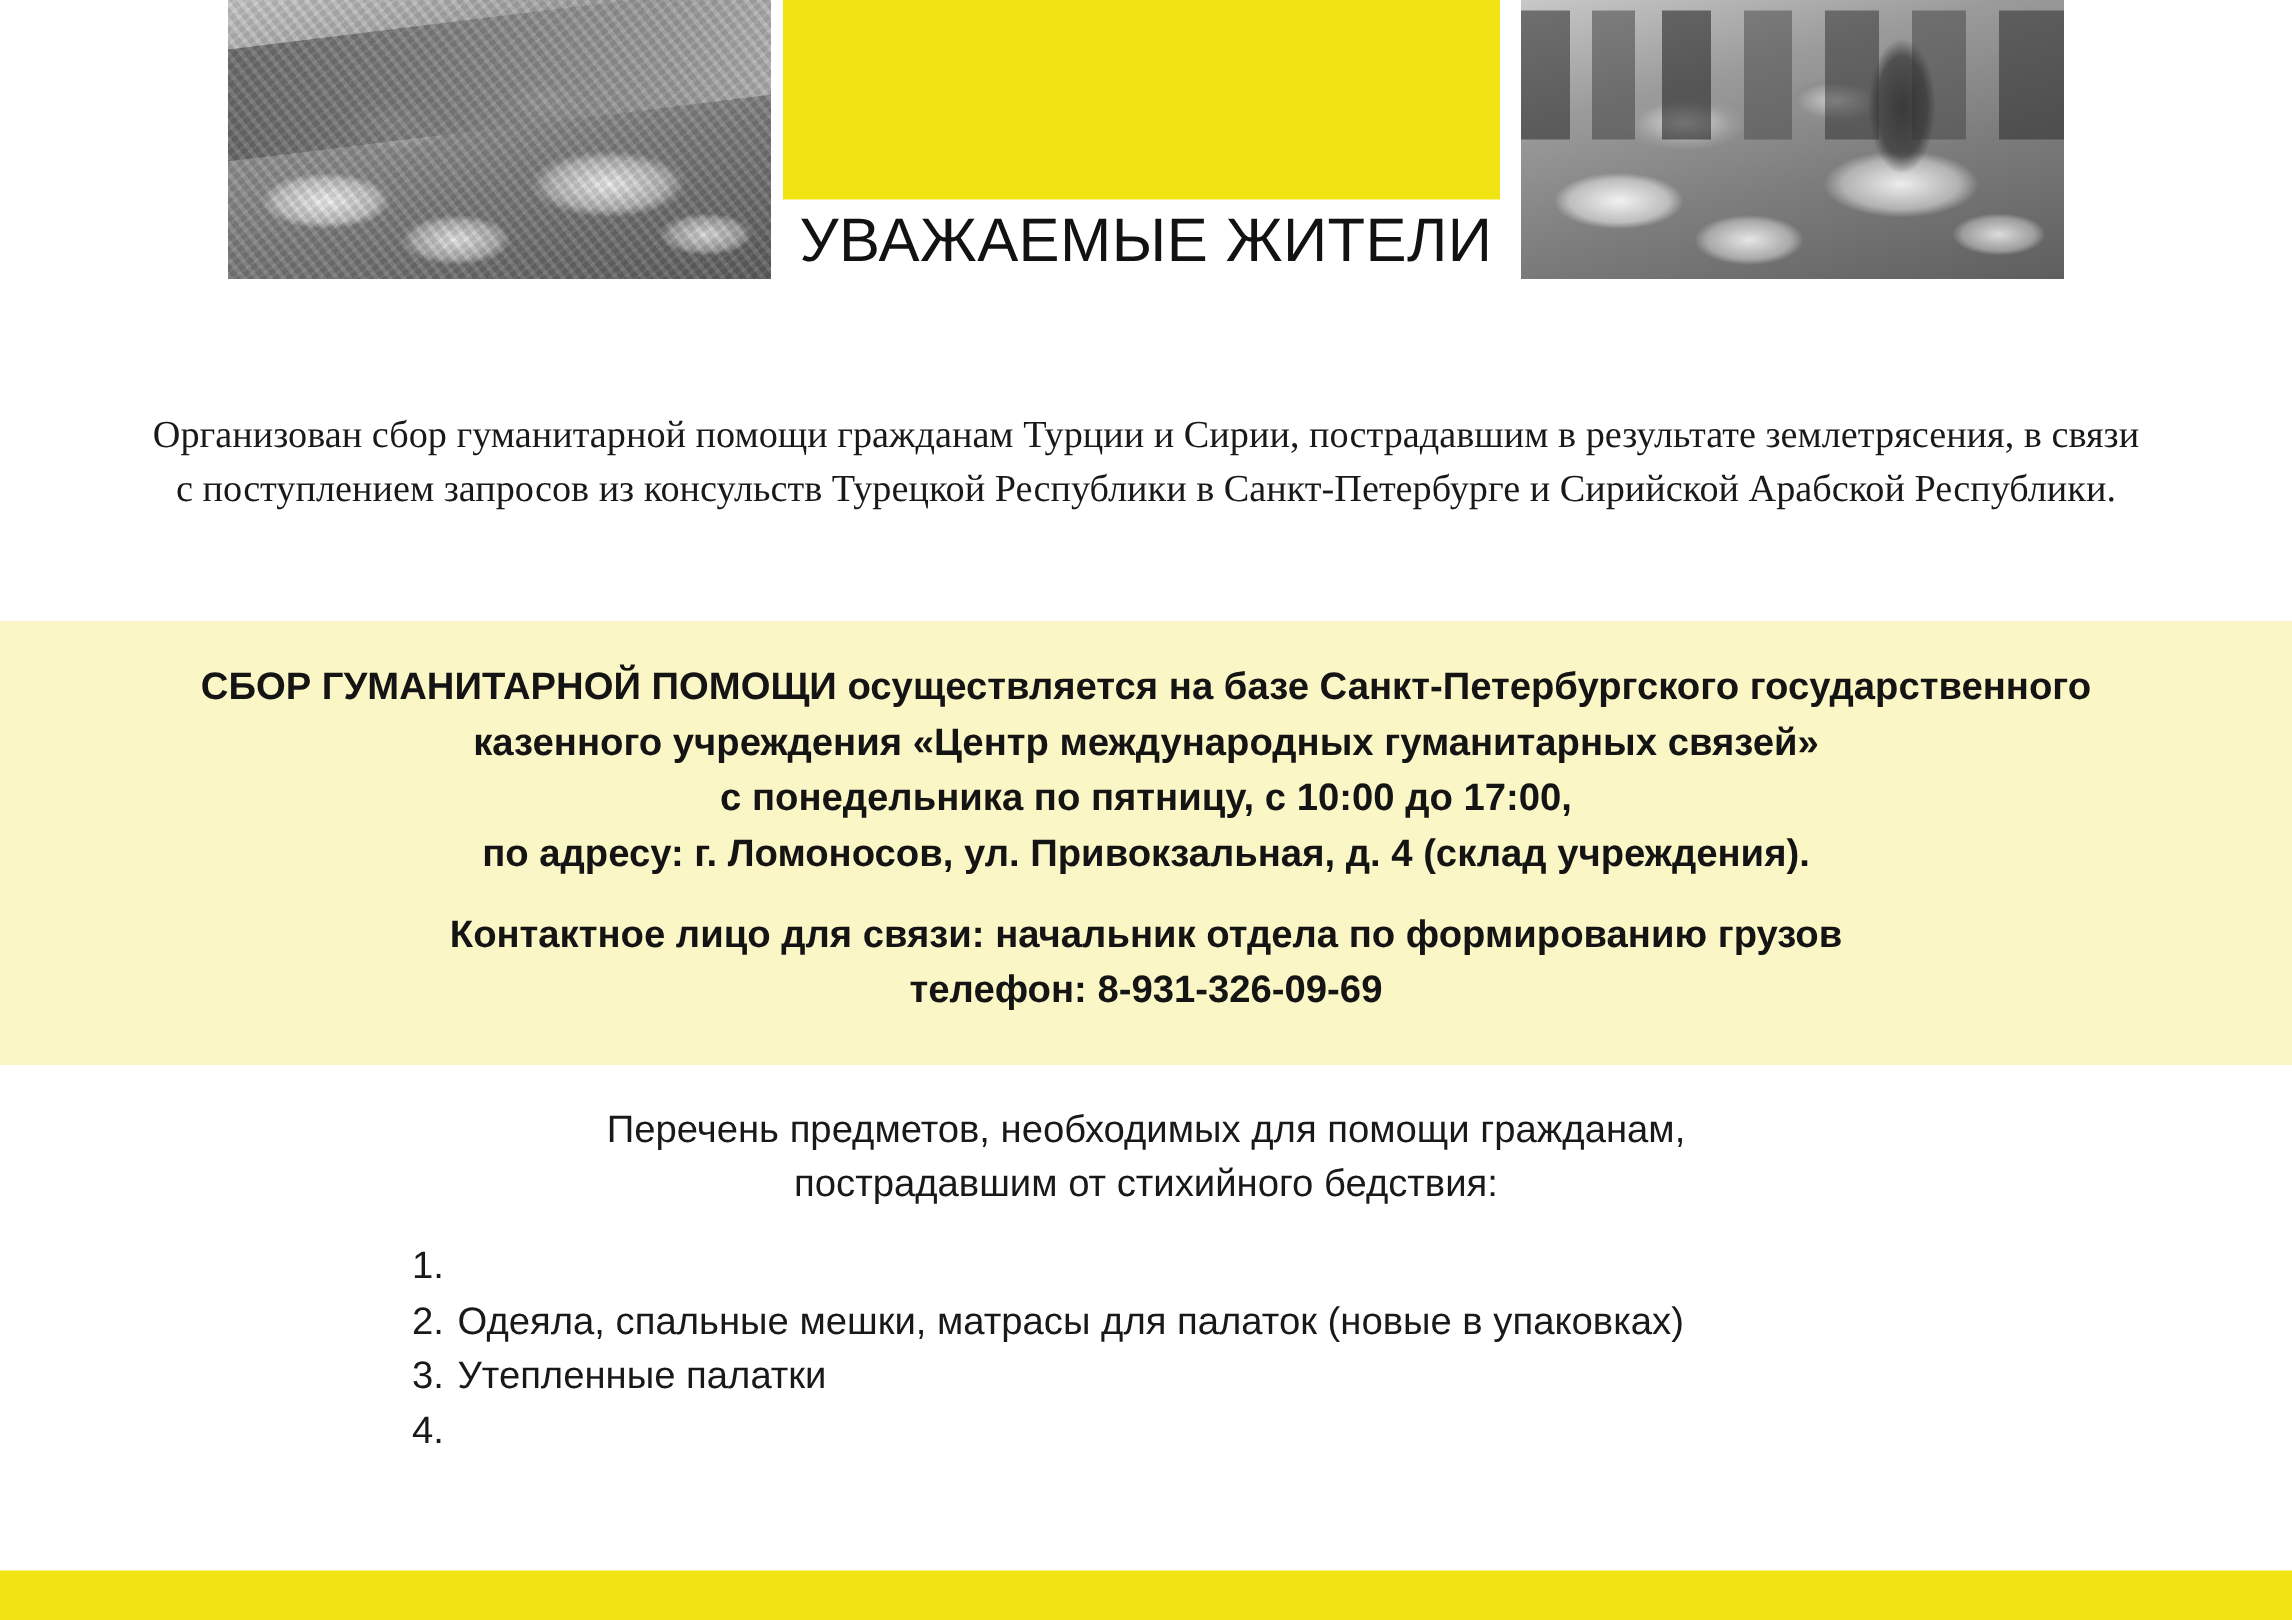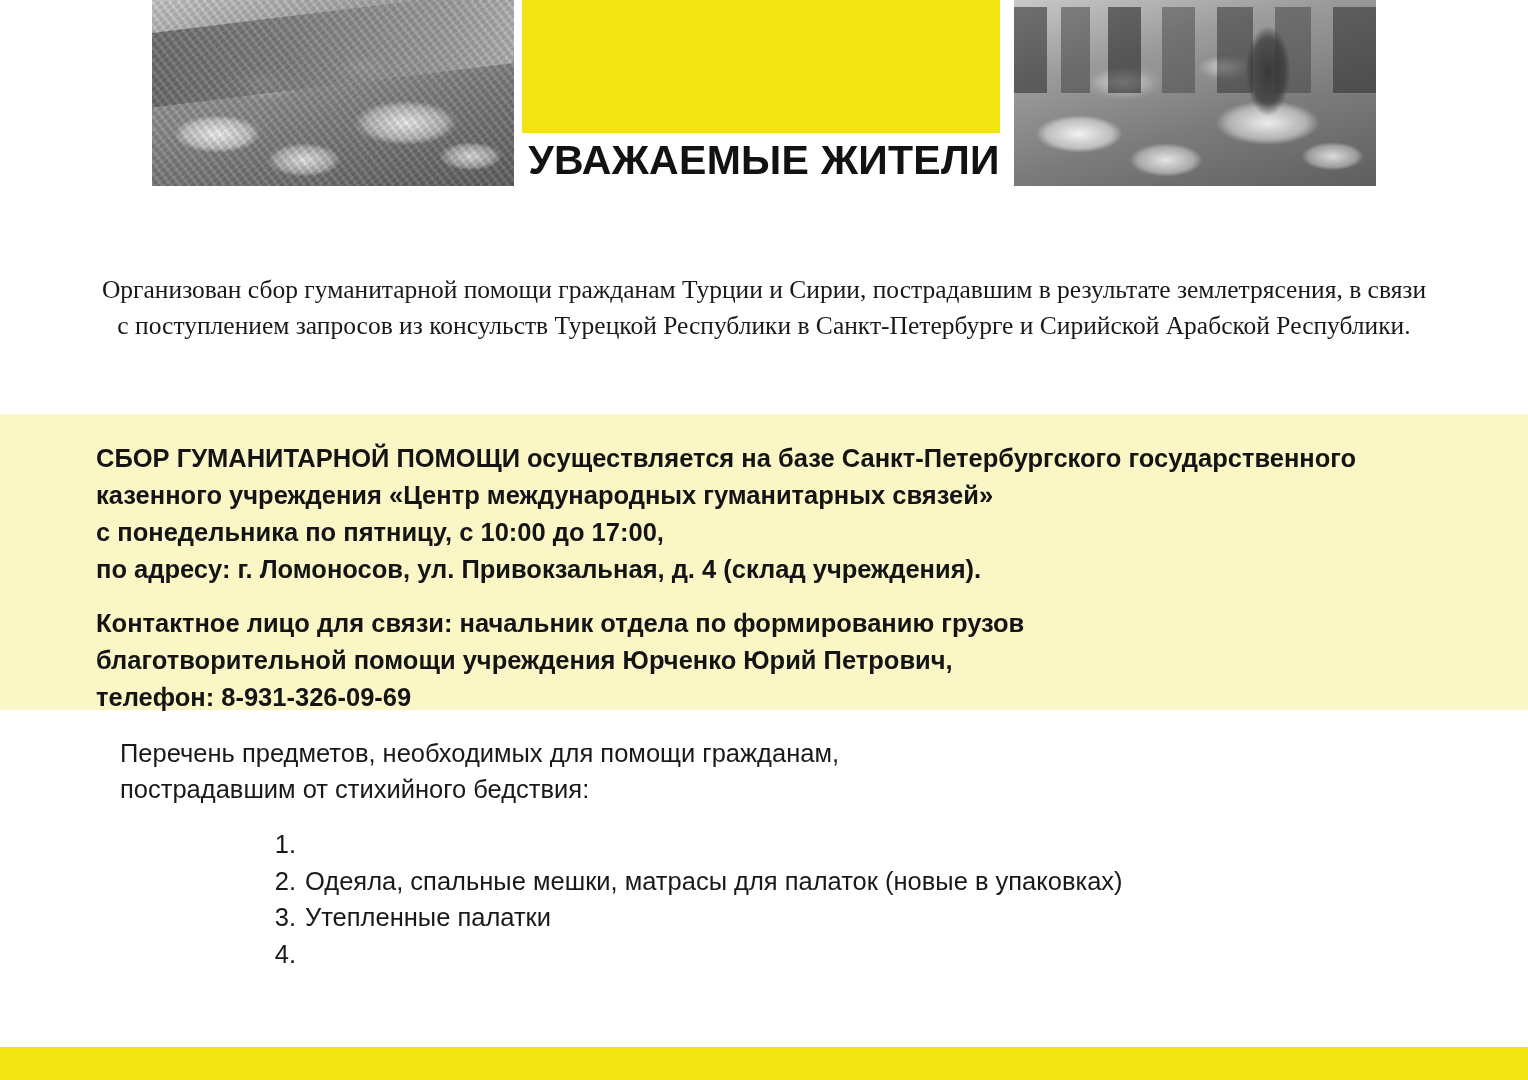--- a/index.html
+++ b/index.html
@@ -107,21 +107,21 @@
     height: 133px;
     background: #f2e312;
   }
 
   .headline {
     position: absolute;
     left: 0;
     top: 134px;
     width: 1528px;
     text-align: center;
-    font-weight: 700;
+    font-weight: 400;
     font-size: 41px;
     line-height: 1.28;
     letter-spacing: 0.3px;
     color: #121212;
   }
   .headline .l1 { display: block; }
   .headline .l2 { display: block; }
 
   
   .intro {
@@ -144,36 +144,37 @@
     top: 414px;
     width: 1528px;
     height: 296px;
     background: #fbf6c6;
   }
   .info-inner {
     position: absolute;
     left: 96px;
     top: 26px;
     width: 1336px;
+    text-align: center;
     font-size: 25.5px;
     line-height: 1.45;
     font-weight: 600;
     color: #141414;
   }
   .info-inner p { margin: 0; }
   .info-inner .p-gap { height: 17px; }
   .strong-cap { font-weight: 800; }
 
   
   .list-intro {
     position: absolute;
     left: 120px;
     top: 735px;
     width: 1288px;
-    text-align: left;
+    text-align: center;
     font-size: 25.5px;
     line-height: 1.42;
     font-weight: 500;
     color: #191919;
   }
   .needs-list {
     position: absolute;
     left: 262px;
     top: 826px;
     width: 1100px;
@@ -224,21 +225,20 @@
 
 <div class="info-band">
   <div class="info-inner">
     <p>
       <span class="strong-cap">СБОР ГУМАНИТАРНОЙ ПОМОЩИ</span><span> осуществляется на базе Санкт-Петербургского государственного казенного учреждения «Центр международных гуманитарных связей»</span>
     </p>
     <p>с понедельника по пятницу, с 10:00 до 17:00,</p>
     <p>по адресу: г. Ломоносов, ул. Привокзальная, д. 4 (склад учреждения).</p>
     <div class="p-gap"></div>
     <p>Контактное лицо для связи: начальник отдела по формированию грузов</p>
-    <p>благотворительной помощи учреждения Юрченко Юрий Петрович,</p>
     <p>телефон: 8-931-326-09-69</p>
   </div>
 </div>
 
 <div class="list-intro">
   <div>Перечень предметов, необходимых для помощи гражданам,</div>
   <div>пострадавшим от стихийного бедствия:</div>
 </div>
 
 <div class="needs-list">

